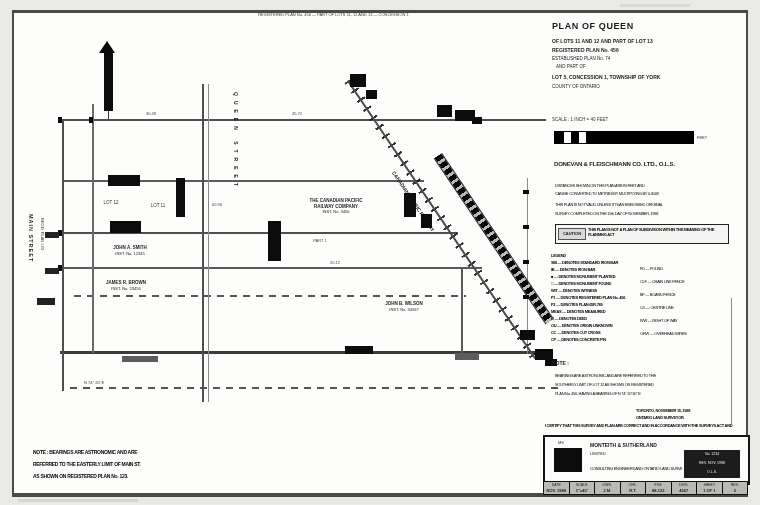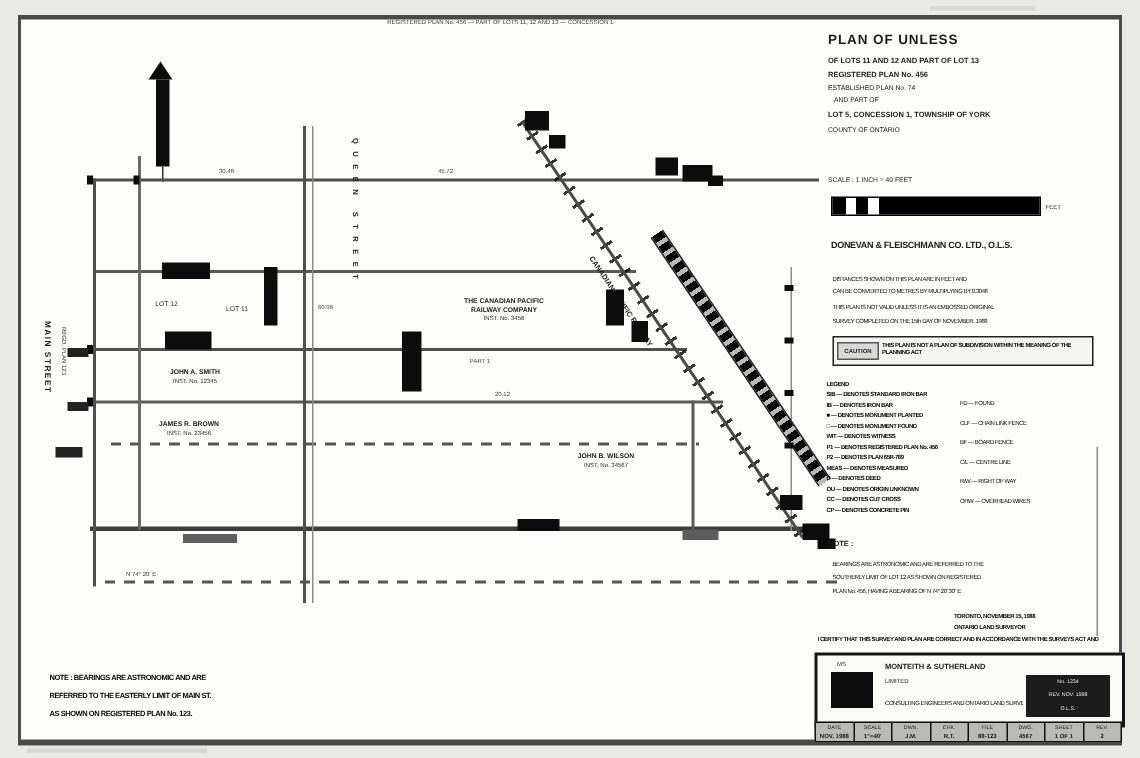--- a/index.html
+++ b/index.html
@@ -131,21 +131,21 @@
   <div class="a t f4" style="left:212px;top:202px;color:#444;">60.96</div>
   <div class="a t f4" style="left:330px;top:260px;color:#444;">20.12</div>
   <div class="a t f4" style="left:84px;top:380px;color:#333;">N 74° 20' E</div>
 
   <div class="a" style="left:33px;top:446px;width:140px;">
     <div class="t f5 b dense" style="line-height:12px;">NOTE : BEARINGS ARE ASTRONOMIC AND ARE</div>
     <div class="t f5 b dense" style="line-height:12px;">REFERRED TO THE EASTERLY LIMIT OF MAIN ST.</div>
     <div class="t f5 b dense" style="line-height:12px;">AS SHOWN ON REGISTERED PLAN No. 123.</div>
   </div>
 
-  <div class="a t f9 b" style="left:552px;top:21px;">PLAN OF UNLESS</div>
+  <div class="a t f9 b" style="left:552px;top:21px;">PLAN OF QUEEN</div>
 
   <div class="a t f5 b" style="left:552px;top:38px;">OF LOTS 11 AND 12 AND PART OF LOT 13</div>
   <div class="a t f5 b" style="left:552px;top:47px;">REGISTERED PLAN No. 456</div>
   <div class="a t f45" style="left:552px;top:56px;">ESTABLISHED PLAN No. 74</div>
   <div class="a t f45" style="left:556px;top:64px;">AND PART OF</div>
   <div class="a t f5 b" style="left:552px;top:74px;">LOT 5, CONCESSION 1, TOWNSHIP OF YORK</div>
   <div class="a t f45" style="left:552px;top:84px;">COUNTY OF ONTARIO</div>
 
   <div class="a t f45" style="left:552px;top:117px;color:#333;">SCALE : 1 INCH = 40 FEET</div>
   <div class="a" style="left:554px;top:131px;width:138px;height:11px;border:1px solid #000;background:linear-gradient(90deg,#000 0 9px,#fff 9px 16px,#000 16px 24px,#fff 24px 31px,#000 31px 100%);"></div>

